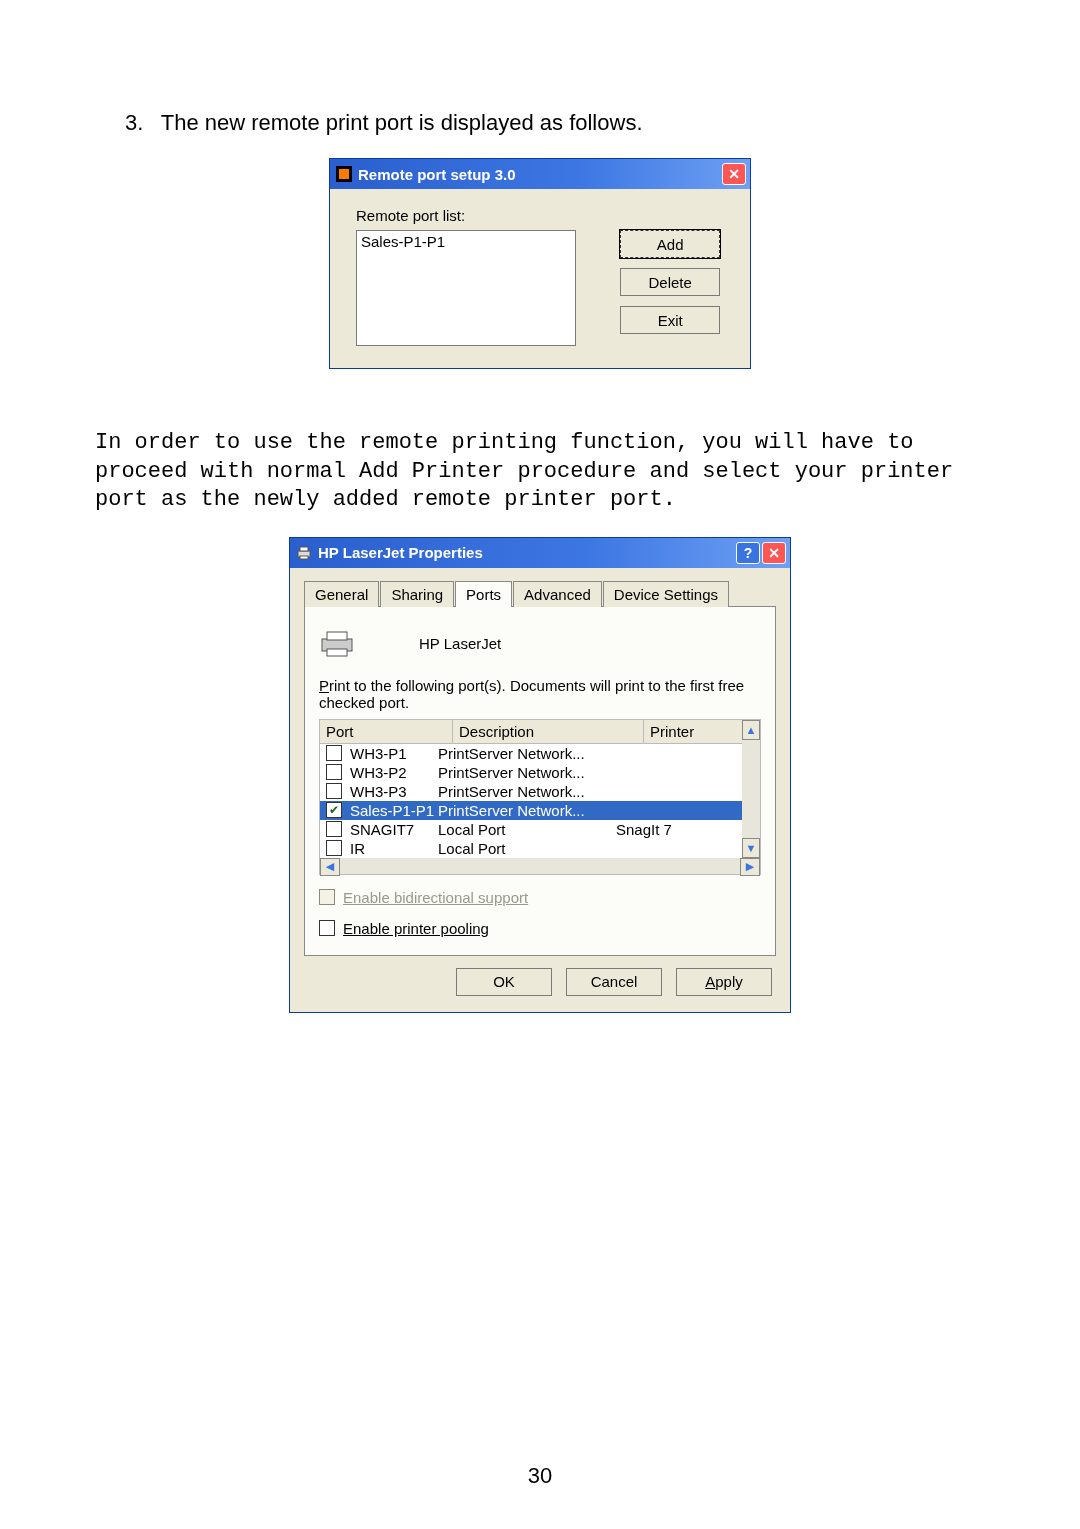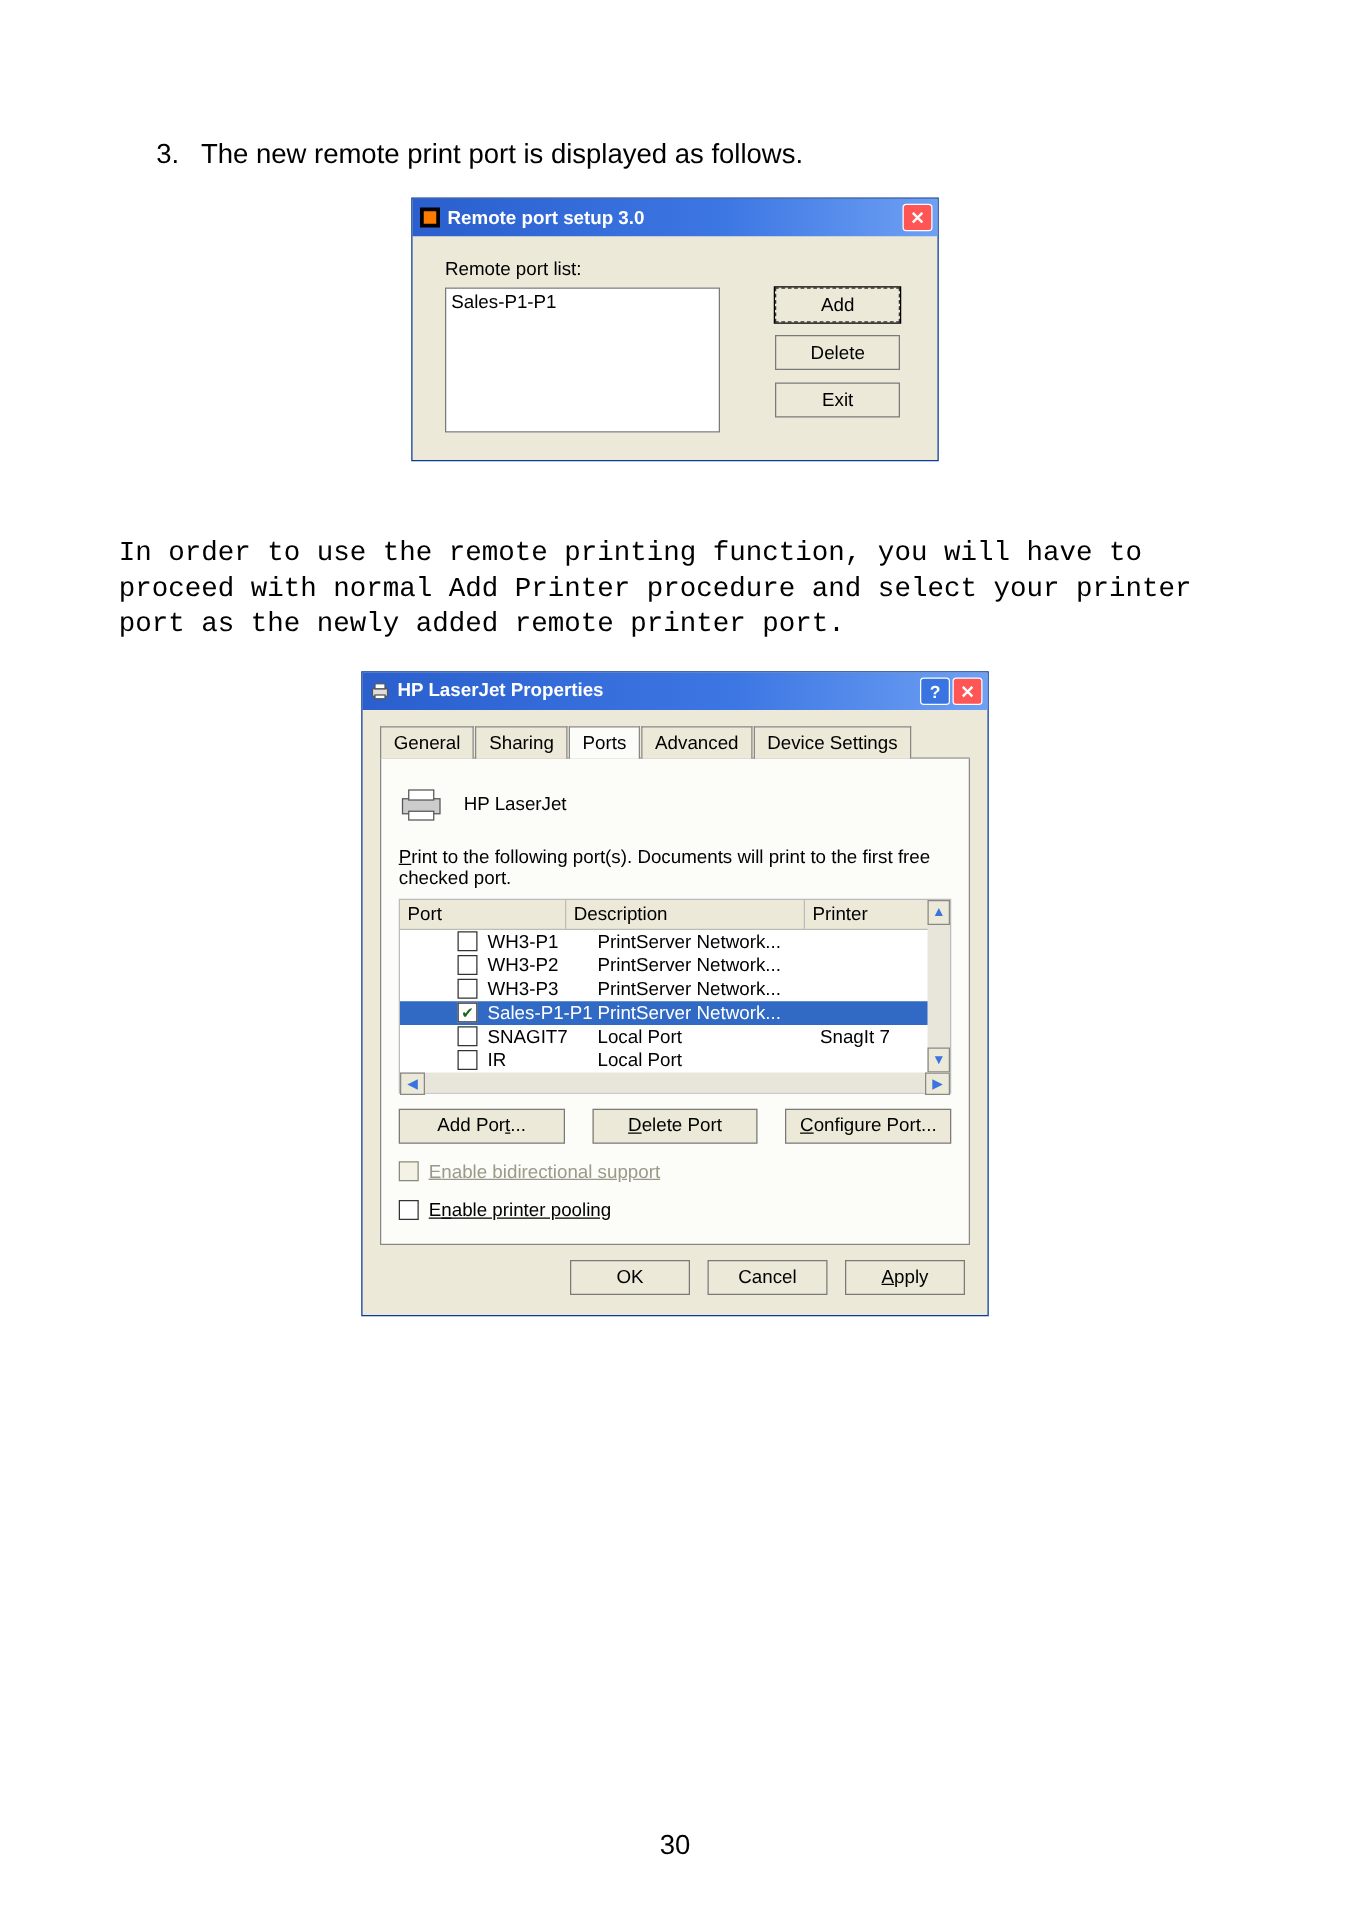--- a/index.html
+++ b/index.html
@@ -93,41 +93,41 @@
   .tab {
     padding:4px 10px; border:1px solid #888; border-bottom:none;
     background:#ece9d8; margin-right:1px; position:relative; top:1px;
     font-size:15px;
   }
   .tab.active { background:#fcfcf8; font-weight:normal; }
   .tabcontent {
     border:1px solid #888; border-top:none; background:#fcfcf8;
     padding:14px 14px 18px 14px;
   }
-  .printer-row { display:flex; align-items:center; margin:8px 0 18px 0;}
+  .printer-row { display:flex; align-items:center; margin:8px 0 18px 0;gap:48px;}
   .printer-ico { width:36px;height:30px; margin-right:16px; }
   .helptxt { margin:8px 0 4px 0; }
   .helptxt .ul { text-decoration:underline; }
   .ports-table {
     border:1px solid #bbb; background:#fff; margin-top:8px; position:relative;
   }
   .ports-head { display:flex; background:#ece9d8; border-bottom:1px solid #bbb; }
   .ports-head div { border-right:1px solid #bbb; padding:3px 6px; }
   .col-port { width:120px; }
   .col-desc { width:178px; }
   .col-printer { flex:1; }
   .ports-body {  }
   .port-row { display:flex; align-items:center; padding:1px 0 1px 6px; }
   .port-row.selected { background:#316ac5; color:#fff; }
   .cbx {
     width:14px;height:14px; border:1px solid #333; background:#fff;
     display:inline-flex; align-items:center; justify-content:center;
     margin-right:8px; font-size:12px; color:#1a641a;
   }
-  .port-row .pc1 { width:112px; display:flex; align-items:center;margin-left:40px;}
+  .port-row .pc1 { width:112px; display:flex; align-items:center;}
   .port-row .pc2 { width:178px; }
   .port-row .pc3 { flex:1; }
   .vscroll {
     position:absolute; right:0; top:0; bottom:16px; width:18px;
     background:#e8e6da; display:flex; flex-direction:column;
   }
   .sbbtn { height:18px; background:#ece9d8; border:1px solid #888;
     display:flex;align-items:center;justify-content:center; font-size:11px; color:#3a74e0;}
   .sbtrack { flex:1; }
   .hscroll {
@@ -295,31 +295,20 @@
               <div class="sbtrack"></div>
               <div class="sbbtn">▼</div>
             </div>
             <div class="hscroll">
               <div class="sbbtn">◀</div>
               <div class="track"></div>
               <div class="sbbtn">▶</div>
             </div>
           </div>
 
-          <div class="port-btns">
-            <button class="winbtn2">
-              <span>Add Por</span><span class="ulchar">t</span><span>...</span>
-            </button>
-            <button class="winbtn2">
-              <span class="ulchar">D</span><span>elete Port</span>
-            </button>
-            <button class="winbtn2">
-              <span class="ulchar">C</span><span>onfigure Port...</span>
-            </button>
-          </div>
 
           <div class="chk-row disabled">
             <span class="cbx2"></span>
             <span><span class="ulchar">E</span><span>nable bidirectional support</span></span>
           </div>
           <div class="chk-row enabled">
             <span class="cbx2"></span>
             <span><span>E</span><span class="ulchar">n</span><span>able printer pooling</span></span>
           </div>
         </div>

